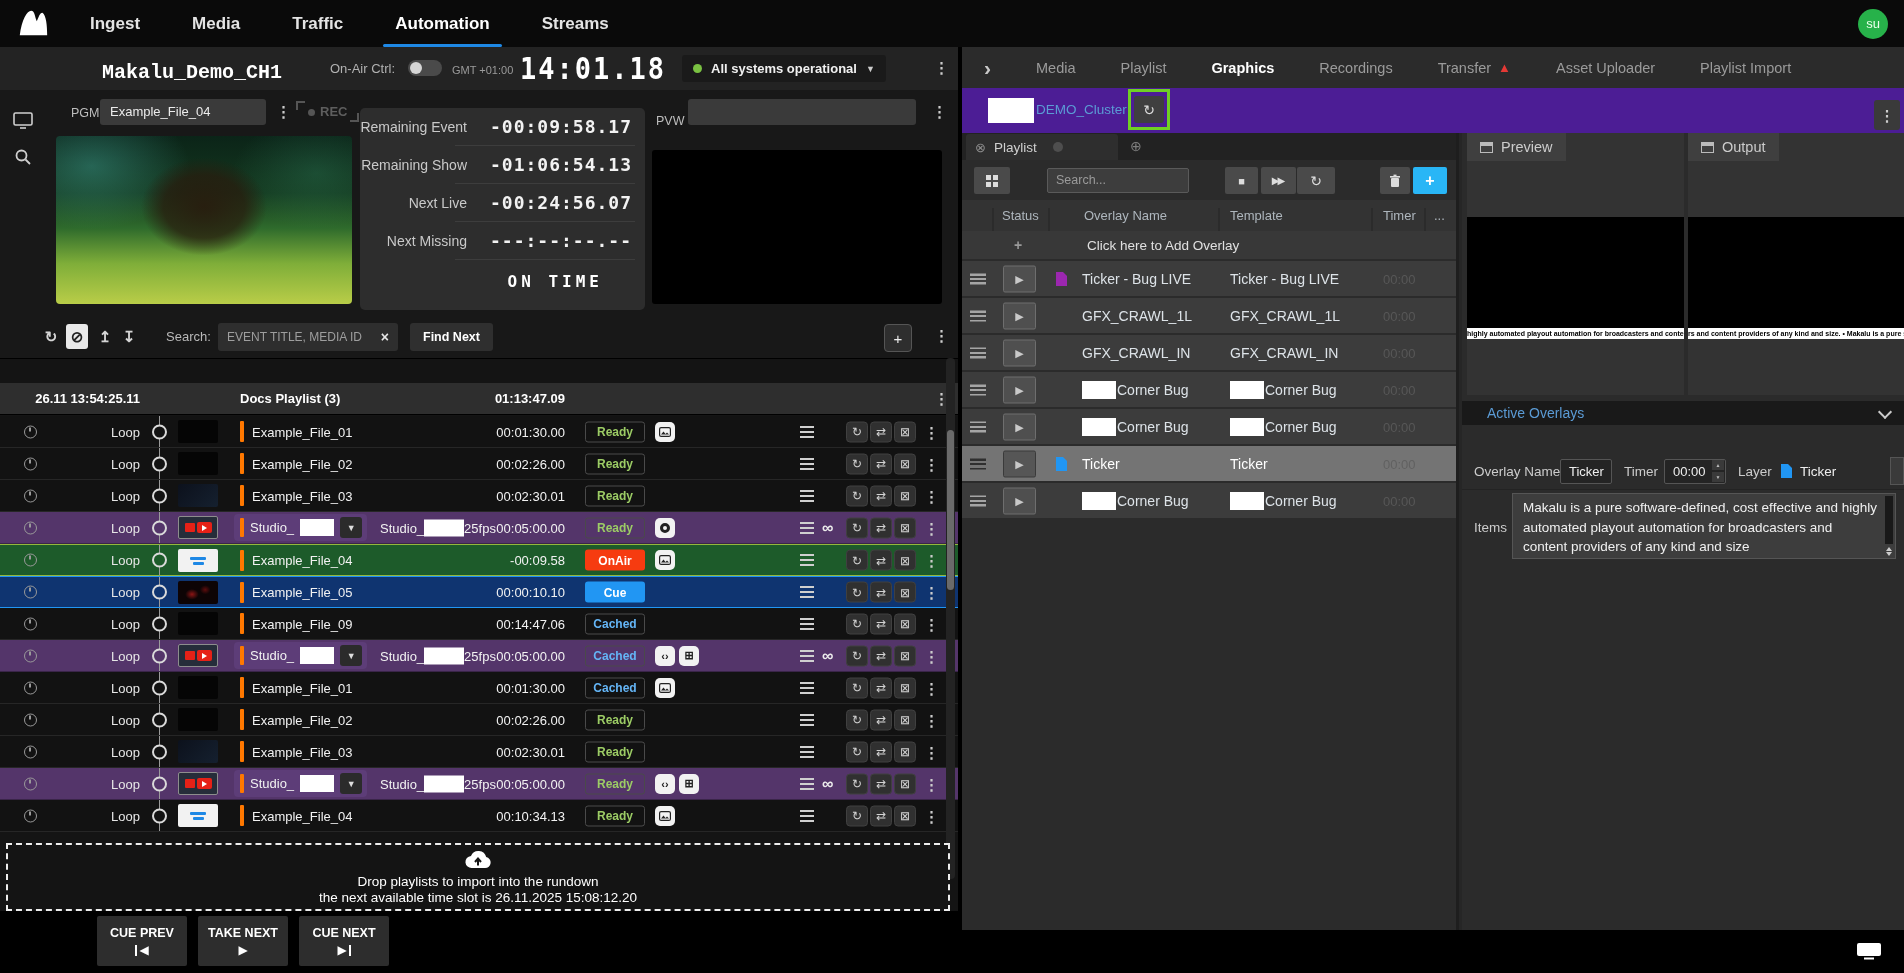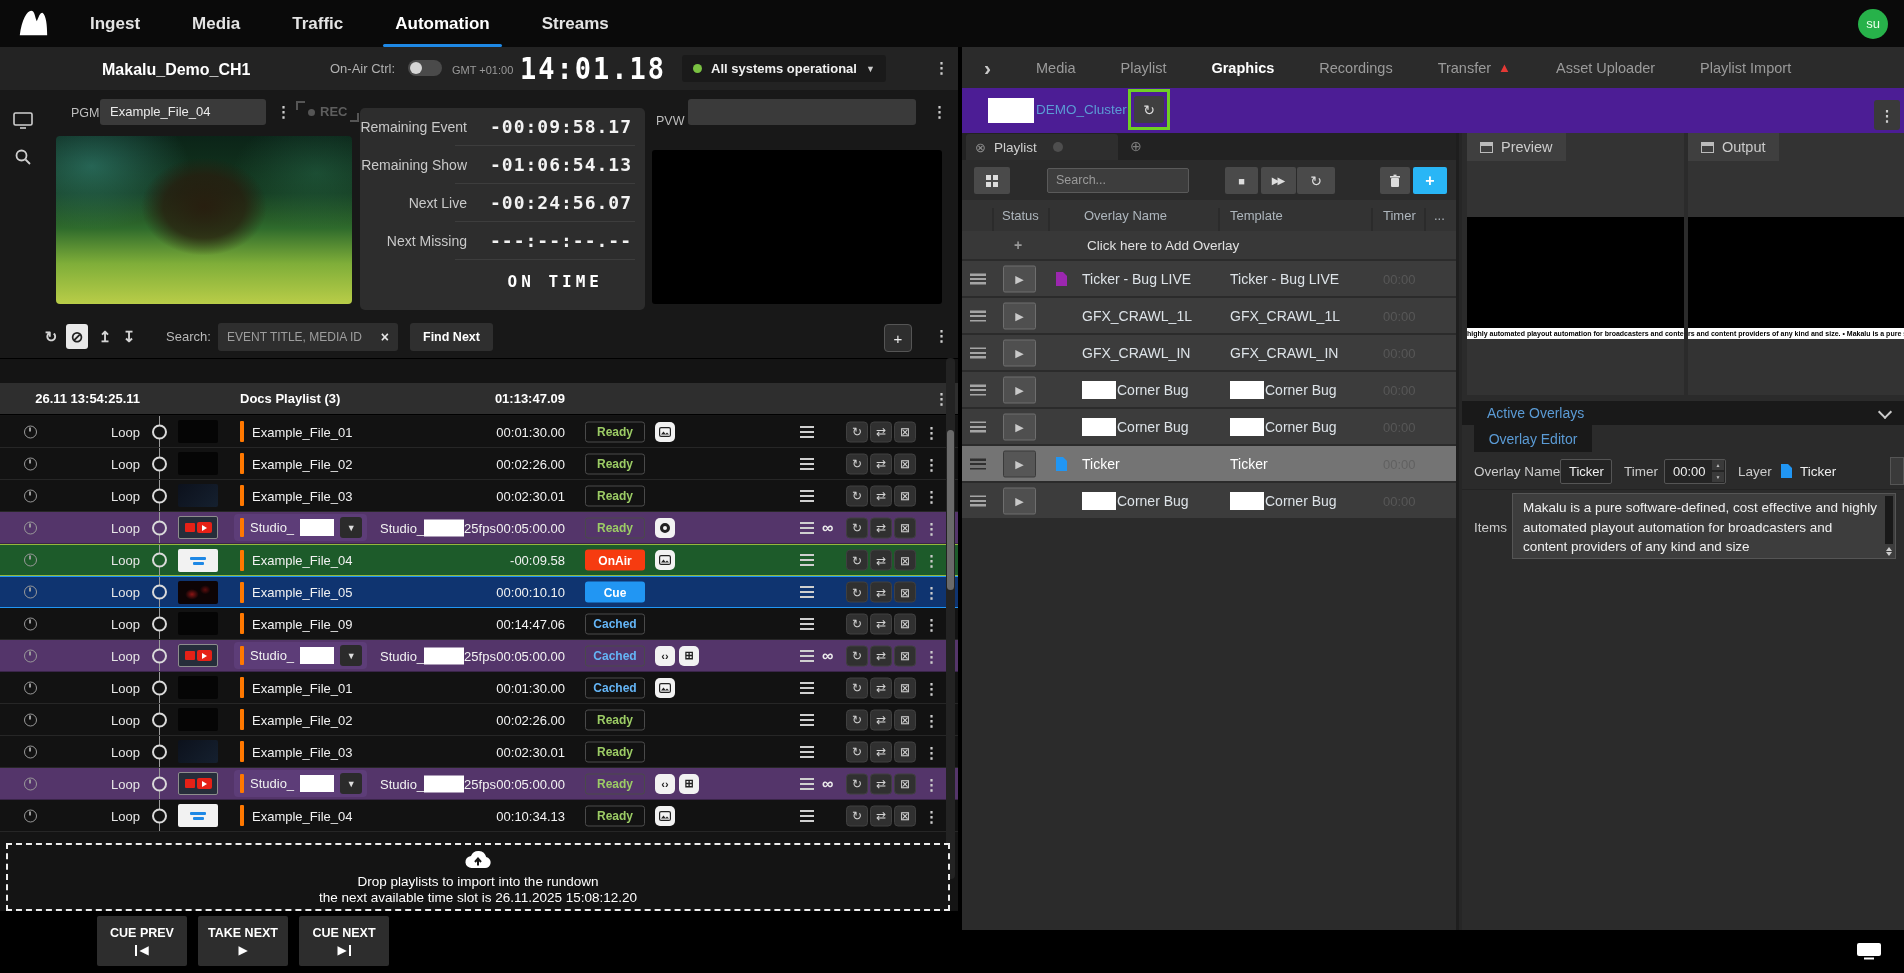--- a/index.html
+++ b/index.html
@@ -12,21 +12,21 @@
   .logo{margin-left:16px;width:34px;height:34px;flex:0 0 auto;}
   #nav-tabs{display:flex;margin-left:40px;gap:52px;height:100%;align-items:center;}
   .ntab{position:relative;color:#e4e4e4;font-size:17px;font-weight:bold;height:100%;display:flex;align-items:center;cursor:pointer;}
   .ntab.active{color:#fff;}
   .ntab.active::after{content:"";position:absolute;left:-12px;right:-12px;bottom:0;height:3px;background:#1e88e5;border-radius:2px;}
   .avatar{margin-left:auto;margin-right:16px;width:30px;height:30px;border-radius:50%;background:#2f97c;background:#27b24a;color:#eaffea;font-size:13px;display:flex;align-items:center;justify-content:center;}
 
   
   #left-panel{position:absolute;left:0;top:47px;width:958px;height:926px;background:#141414;}
   .ch-header{position:absolute;left:0;top:0;width:100%;height:43px;background:#232323;border-bottom:1px solid #0b0b0b;}
-  .ch-name{position:absolute;left:102px;top:14px;font-size:16px;font-weight:bold;color:#fff;}
+  .ch-name{position:absolute;left:102px;top:14px;font-size:20px;font-weight:bold;color:#fff;font-family:Liberation Mono, monospace;}
   .onair-label{position:absolute;left:330px;top:14px;font-size:13px;color:#b2b2b2;}
   .toggle{position:absolute;left:408px;top:13px;width:34px;height:16px;background:#4a4a4a;border-radius:9px;}
   .toggle .knob{position:absolute;left:2px;top:2px;width:12px;height:12px;background:#d6d6d6;border-radius:50%;}
   .gmt{position:absolute;left:452px;top:17px;font-size:11px;color:#9a9a9a;}
   .clock{position:absolute;left:520px;top:6px;font-size:27px;font-weight:bold;color:#fff;letter-spacing:2px;transform:scaleY(1.1);}
   .status-box{position:absolute;left:682px;top:8px;height:27px;background:#1a1a1a;border-radius:3px;display:flex;align-items:center;padding:0 11px;gap:9px;}
   .dot-green{width:9px;height:9px;border-radius:50%;background:#7ac142;}
   .status-text{font-size:13px;font-weight:bold;color:#f0f0f0;}
   .caret{font-size:9px;color:#ccc;}
   .kebab{color:#cdcdcd;font-size:15px;font-weight:bold;line-height:1;}
@@ -874,23 +874,20 @@
         </span>
         <div class="pv-video"></div>
         <div class="pv-ticker">rs and content providers of any kind and size.    •    Makalu is a pure software-d</div>
       </div>
 
       <div class="active-bar">
         <span class="ab-label">Active Overlays</span>
         <span class="chev"></span>
       </div>
 
-      <div class="ed-tab">
-        <span class="ed-tab-box">Overlay Editor</span>
-      </div>
 
       <div class="ed-form">
         <span class="ef-label" id="ef-name-label">Overlay Name</span>
         <span class="ef-input" id="ef-name-input">Ticker</span>
         <span class="ef-label" id="ef-timer-label">Timer</span>
         <span class="ef-input" id="ef-timer-input">00:00</span>
         <span class="stepper">
             <span>▲</span>
             <span>▼</span>
           </span>

